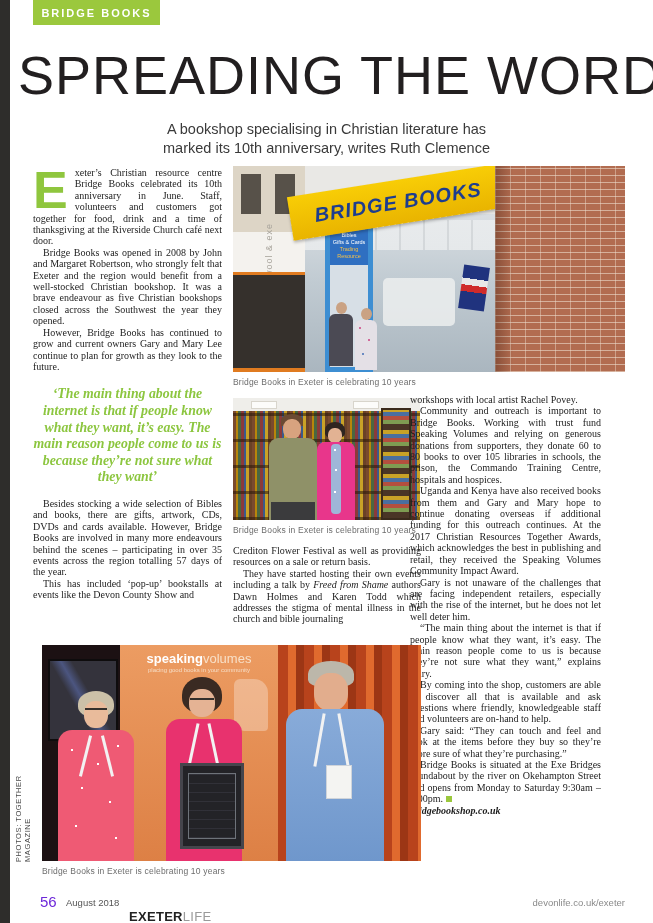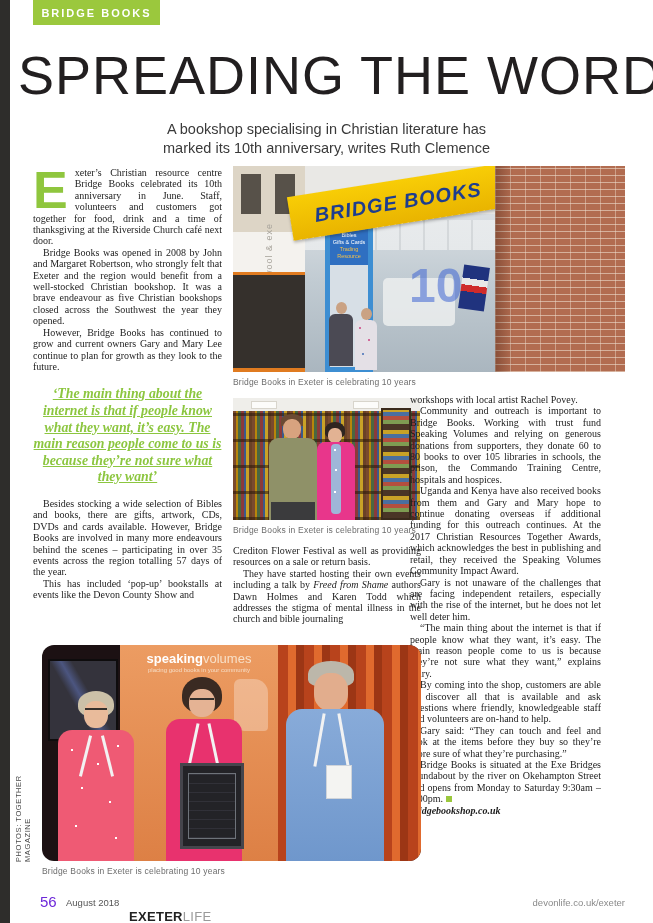--- a/index.html
+++ b/index.html
@@ -35,21 +35,20 @@
   .col2 { position:absolute; left:233px; top:545px; width:188px; height:98px; overflow:hidden; }
   .col3 { position:absolute; left:410px; top:394px; width:191px; height:462px; overflow:hidden; }
   .dropcap {
     float:left; color:#8fc63e; font-family:"Liberation Sans", sans-serif;
     font-weight:bold; font-size:52px; line-height:42px; padding:2px 7px 0 0;
   }
   .pullquote {
     margin:14px 0 12px 0; text-align:center; color:#8cc63f;
     font-style:italic; font-weight:bold; font-size:13.8px; line-height:16.6px;
     font-family:"Liberation Serif", serif;
-    text-decoration:underline;
   }
   .ital { font-style:italic; }
   .end-square { display:inline-block; width:6px; height:6px; background:#9bc83d; margin-left:3px; }
   .weburl { font-style:italic; font-weight:bold; }
 
   
   .caption {
     margin-top:5px; font-family:"Liberation Sans", sans-serif;
     font-size:8.5px; color:#6d6d6d; letter-spacing:.2px;
   }
@@ -117,21 +116,21 @@
   .p2-wom-face { position:absolute; left:95px; top:30px; width:14px; height:15px; background:#e2b293; border-radius:45%; }
   .p2-wom-body { position:absolute; left:84px; top:44px; width:38px; height:78px; background:#e8368b; border-radius:8px 8px 0 0; }
   .p2-scarf { position:absolute; left:98px; top:46px; width:10px; height:70px;
     background:radial-gradient(circle 2px at 4px 6px,#fff 40%,transparent 41%),
                radial-gradient(circle 2px at 5px 26px,#fff 40%,transparent 41%),
                radial-gradient(circle 2px at 4px 48px,#fff 40%,transparent 41%),#9fb6d8; border-radius:4px; }
   .p2-rack { position:absolute; left:148px; top:10px; width:30px; height:112px;
     background:repeating-linear-gradient(0deg,#4a3526 0 6px,#7e9c52 6px 10px,#b44f3e 10px 14px,#4a6fa0 14px 18px,#c9a227 18px 22px); border:2px solid #3a2a1c; }
 
   .photo3-block { position:absolute; left:42px; top:645px; width:379px; }
-  .photo3 { width:379px; height:216px; background:#1c1113;border-radius:12px; }
+  .photo3 { width:379px; height:216px; background:#1c1113; }
   .p3-screen { position:absolute; left:6px; top:14px; width:70px; height:82px; background:#34333c;
     background-image:linear-gradient(60deg, rgba(0,0,0,0) 40%, rgba(120,150,255,.35) 50%, rgba(0,0,0,0) 60%); border:2px solid #0e0c0d; }
   .p3-banner { position:absolute; left:78px; top:0; width:158px; height:216px;
     background:linear-gradient(180deg,#ec9c62,#dd8045); }
   .p3-banner-title { position:absolute; left:0; top:6px; width:158px; text-align:center;
     font-family:"Liberation Sans", sans-serif; font-size:13px; white-space:nowrap; }
   .p3-bold { color:#ffffff; font-weight:bold; }
   .p3-light { color:#f8e0c8; }
   .p3-tagline { position:absolute; left:0; top:22px; width:158px; text-align:center;
     font-family:"Liberation Sans", sans-serif; font-size:6px; color:#f6dcc4; }
@@ -213,21 +212,20 @@
         <div class="p1-fascia">
           <span class="p1-woolexe">wool &amp; exe</span>
         </div>
         <div class="p1-shoplow"></div>
       </div>
       <div class="p1-upper"></div>
       <div class="p1-glass">
         <div class="p1-ceiling"></div>
       </div>
       <div class="p1-van"></div>
-      <div class="p1-balloon">10</div>
       <div class="p1-flag"></div>
       <div class="p1-door">
         <div class="p1-doorsign">
           <div>Bibles</div>
           <div>Gifts &amp; Cards</div>
           <div class="amber">Trading Resource</div>
         </div>
       </div>
       <div class="p1-person" style="left:96px; top:136px;">
         <div class="p1-head"></div>

